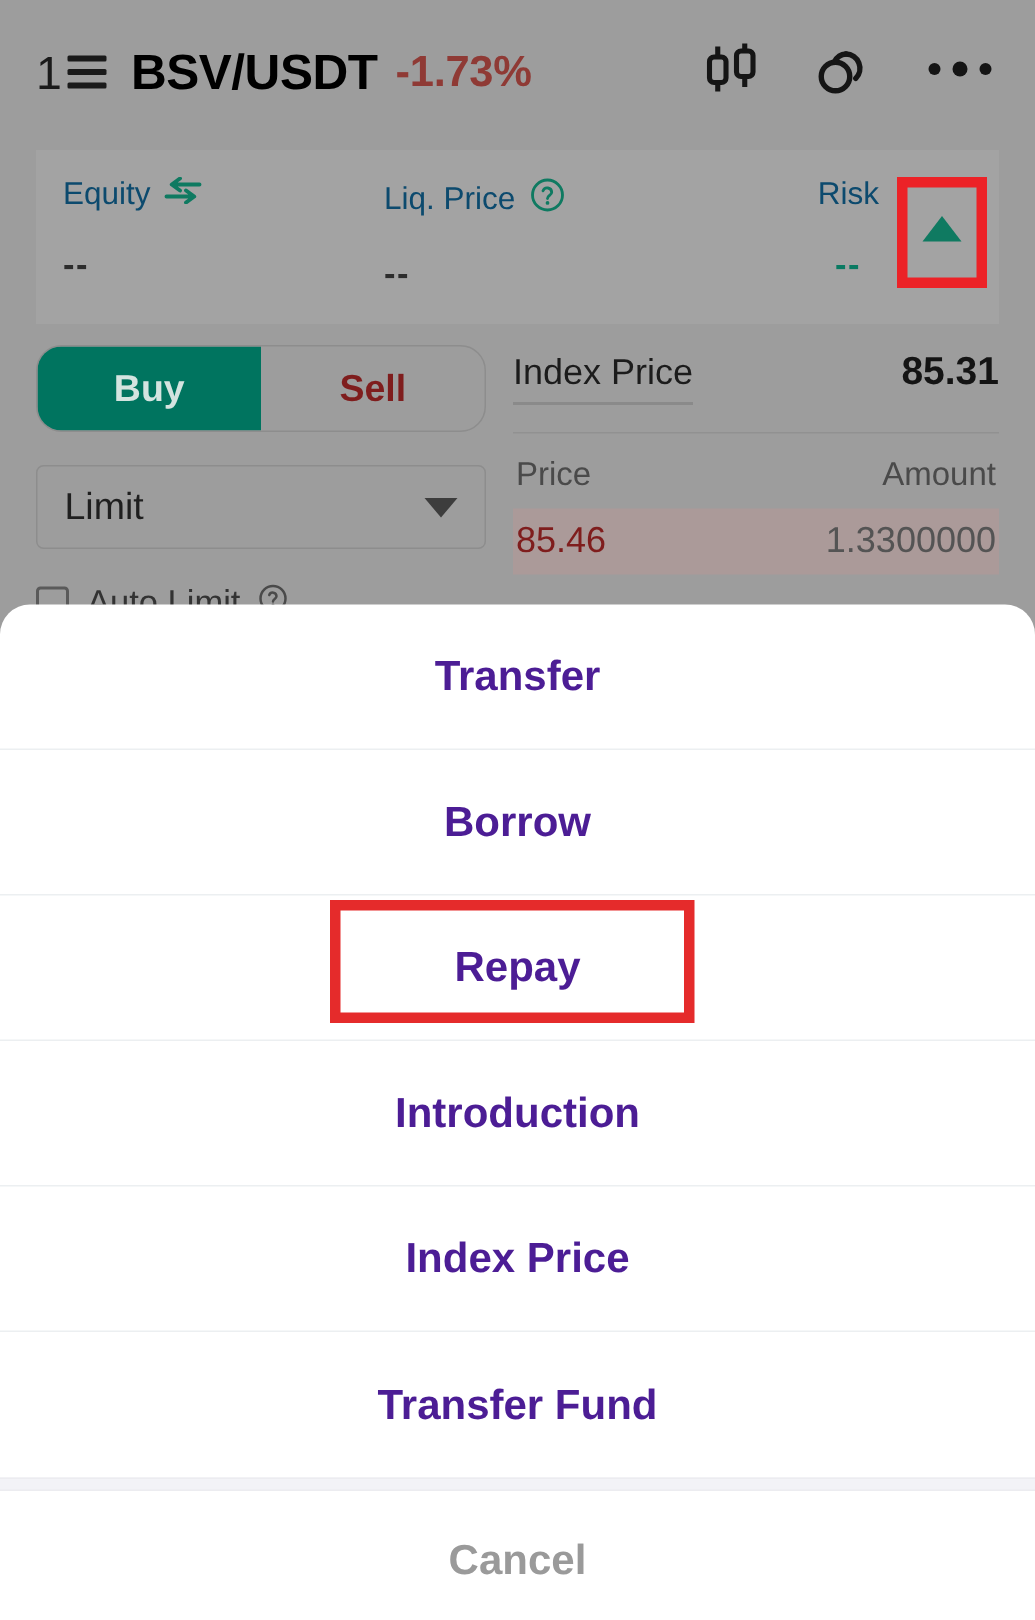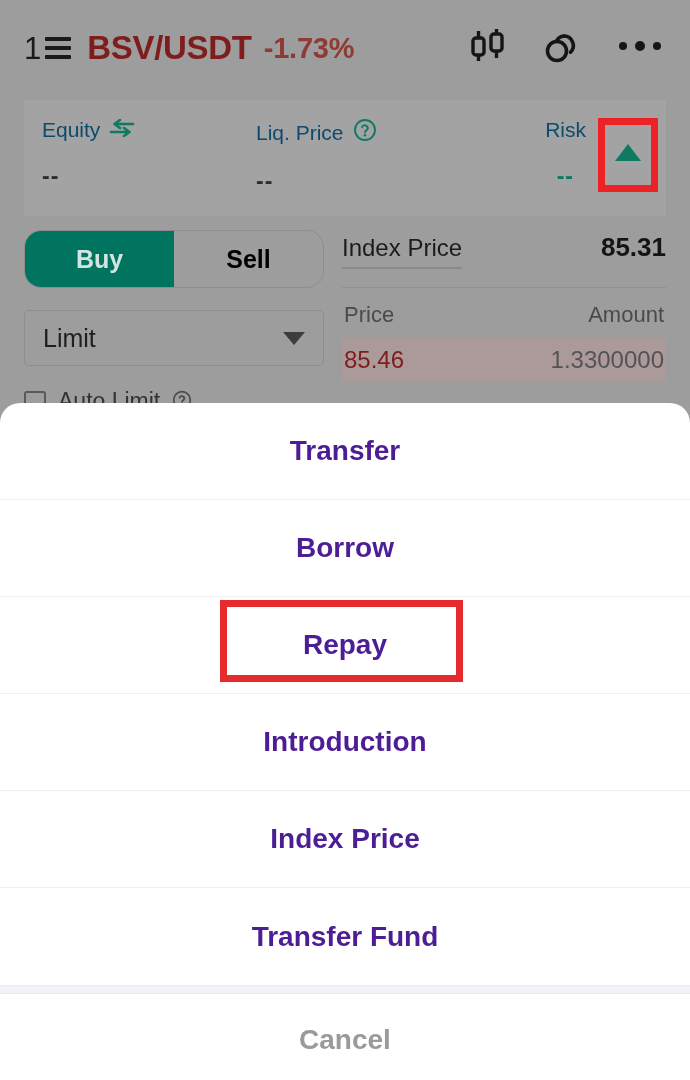--- a/index.html
+++ b/index.html
@@ -54,21 +54,21 @@
     display: block;
     width: 26px;
     height: 4px;
     background: #1a1a1a;
     border-radius: 1px;
   }
 
   #pair-title {
     font-size: 33px;
     font-weight: bold;
-    color: #7f1d1d;
+    color: #000000;
     letter-spacing: -0.3px;
   }
   #pair-change {
     font-size: 29px;
     font-weight: bold;
     color: #8f3a35;
     margin-left: 12px;
     letter-spacing: -0.2px;
   }
 
@@ -149,21 +149,21 @@
   .side-btn {
     flex: 1;
     display: flex;
     align-items: center;
     justify-content: center;
     font-size: 25px;
     font-weight: bold;
     cursor: pointer;
   }
   .side-btn.buy { background: #00745f; color: #d4e4e0; }
-  .side-btn.sell { background: transparent; color: #000000; }
+  .side-btn.sell { background: transparent; color: #7f1d1d; }
 
   #order-type-select {
     margin-top: 22px;
     height: 56px;
     border: 1px solid #8d8d8d;
     border-radius: 5px;
     display: flex;
     align-items: center;
     padding: 0 18px;
   }

